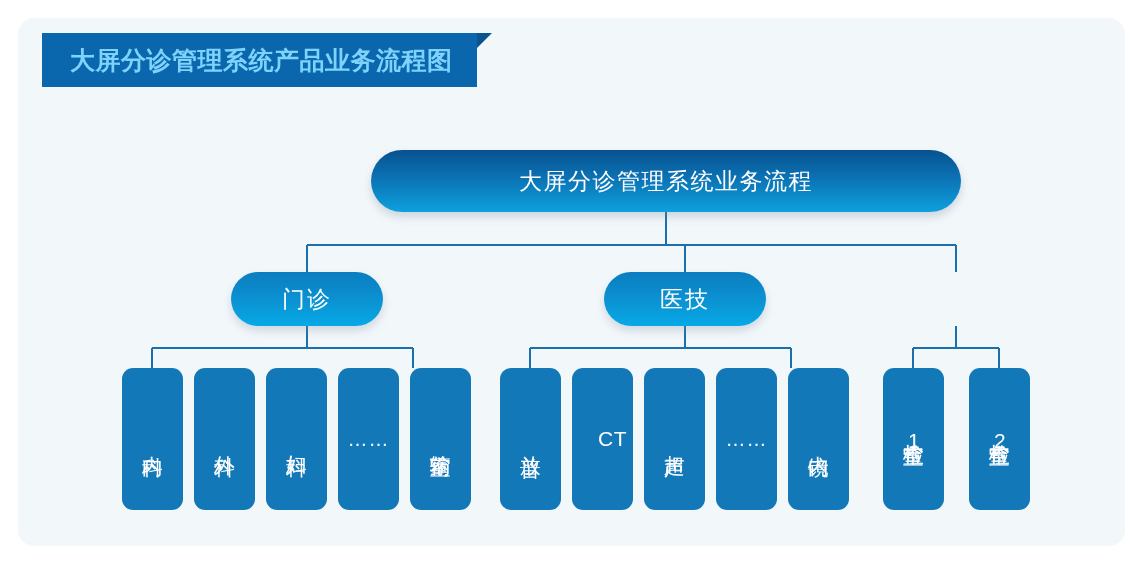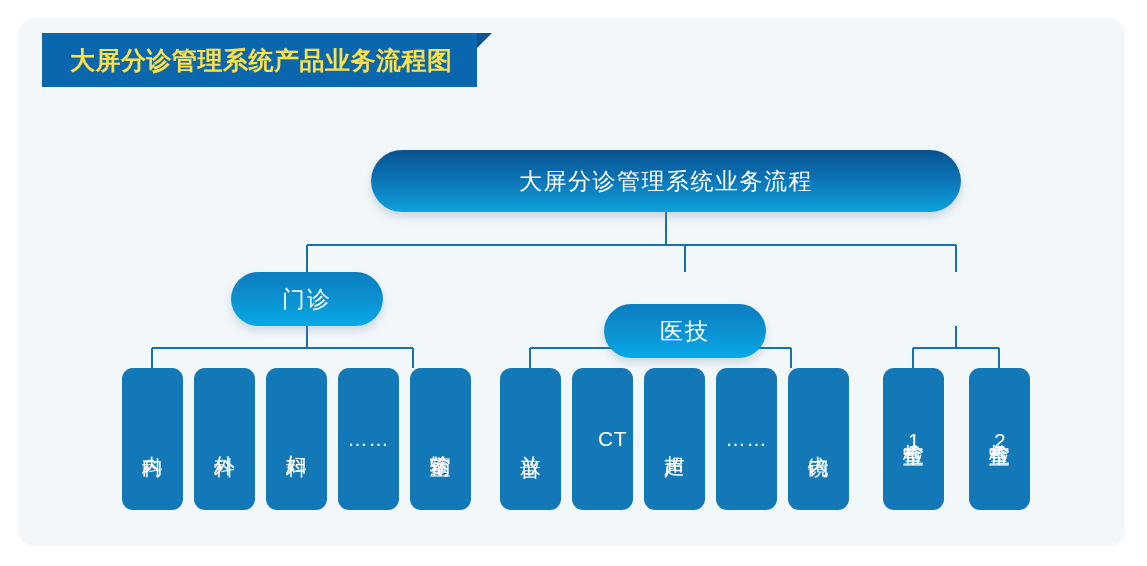--- a/index.html
+++ b/index.html
@@ -32,21 +32,21 @@
     left: 42px;
     top: 33px;
     height: 54px;
     padding: 0 24px 0 28px;
     background: #0a66ad;
     display: flex;
     align-items: center;
     z-index: 5;
   }
   #title-banner .banner-text {
-    color: #fde047;
+    color: #7dd3fc;
     font-size: 25px;
     font-weight: bold;
     letter-spacing: 0.5px;
     white-space: nowrap;
   }
   
   #banner-fold {
     position: absolute;
     right: -15px;
     top: 0;
@@ -103,21 +103,21 @@
   .node-branch {
     top: 272px;
     height: 54px;
     border-radius: 27px;
     background: linear-gradient(to bottom, #0b7dc0 0%, #0b93d3 55%, #06a9e6 100%);
     font-size: 23px;
     letter-spacing: 2px;
     box-shadow: 0 5px 9px rgba(120, 140, 160, 0.28);
   }
   #node-outpatient { left: 231px; width: 152px; }
-  #node-medtech    { left: 604px; width: 162px; margin-top: 32px; }
+  #node-medtech    { left: 604px; width: 162px; }
   #node-exam       { left: 876px; width: 160px; }
 
   
   .node-leaf {
     top: 368px;
     height: 142px;
     border-radius: 11px;
     background: #1278b8;
     font-size: 21px;
     line-height: 1.12;

